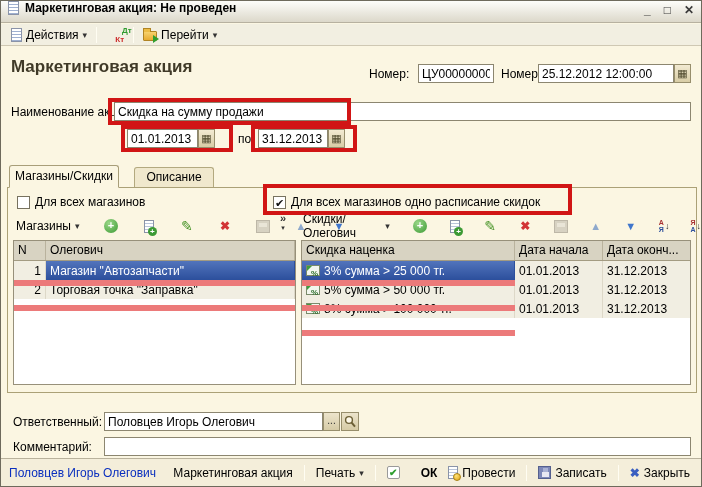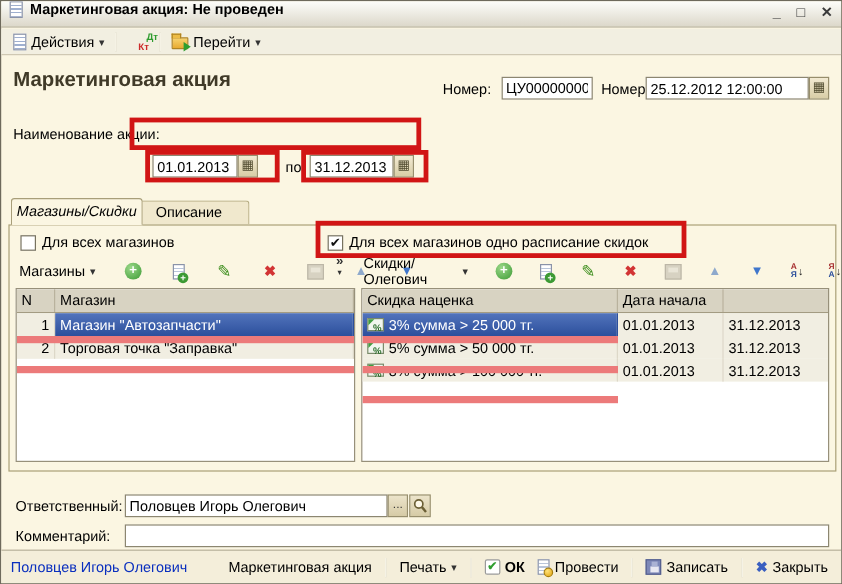--- a/index.html
+++ b/index.html
@@ -51,24 +51,24 @@
   }
   .cal-btn {
     position:absolute; width:17px; height:19px;
     background:linear-gradient(#f2ead2,#d8cda6); border:1px solid #978e6c;
     font-size:11px; color:#4f4a2e; text-align:center; line-height:17px; cursor:pointer;
   }
   
   .tab { position:absolute; text-align:center; cursor:pointer; }
   .tab-active {
     left:8px; top:164px; width:110px; height:23px; line-height:21px; z-index:3;
-    background:#fbf6e2; border:1px solid #a89e79; border-bottom:1px solid #fbf6e2; border-radius:3px 3px 0 0;font-style:italic;
+    background:#fbf6e2; border:1px solid #a89e79; border-bottom:1px solid #fbf6e2; border-radius:3px 3px 0 0;
   }
   .tab-idle {
-    left:106px; top:166px; width:101px; height:20px; line-height:19px; z-index:1;
+    left:133px; top:166px; width:80px; height:20px; line-height:19px; z-index:1;
     background:#f0e8cd; border:1px solid #b3a97f; border-bottom:none; border-radius:3px 3px 0 0;
   }
   .panel { position:absolute; left:6px; top:186px; width:690px; height:206px;
     border:1px solid #aba177; background:#fbf6e2; z-index:2; }
   
   .chk { position:absolute; display:flex; align-items:center; gap:5px; z-index:4; }
   .chk-box { width:13px; height:13px; background:#fff; border:1px solid #77725f;
     font-size:11px; line-height:12px; text-align:center; color:#111; }
   
   .ptb { position:absolute; display:flex; align-items:center; gap:21px; z-index:4; height:20px; }
@@ -117,21 +117,21 @@
   .stripe { position:absolute; height:6px; background:#ec7a7a; z-index:5; pointer-events:none; }
   
   .sq-btn { position:absolute; height:19px; background:linear-gradient(#ece4cb,#d6cba6);
     border:1px solid #978e6c; text-align:center; cursor:pointer; font-size:10px; line-height:16px; color:#333; }
   
   .bottombar { position:absolute; left:0; right:0; bottom:0; height:28px; background:#f4eeda;
     border-top:1px solid #b9b29c; display:flex; align-items:center; padding:0 8px; }
   .bb-user { color:#0a2fbe; cursor:pointer; }
   .bb-right { margin-left:auto; display:flex; align-items:center; gap:5px; }
   .bb-item { display:flex; align-items:center; gap:4px; padding:2px 3px; cursor:pointer; white-space:nowrap; }
-  .bb-ok-txt { font-weight:bold; }
+  .bb-ok-txt { font-weight:bold;margin-left:17px; }
   .ok-ico { width:13px; height:13px; background:#fff; border:1px solid #9a9a9a; border-radius:2px;
     color:#2f9e2f; font-size:10px; font-weight:bold; line-height:11px; text-align:center; }
   .post-ico { position:relative; width:10px; height:13px; background:#fff; border:1px solid #8a93a8;
     background-image:repeating-linear-gradient(#fff 0 2px, #b9c5da 2px 3px); }
   .post-ico i { position:absolute; right:-4px; bottom:-3px; width:8px; height:8px; border-radius:50%;
     background:radial-gradient(circle at 35% 30%, #ffe27a, #e0a410); border:1px solid #a87f10; }
   .save-ico { position:relative; width:13px; height:13px; background:#7d88b8; border:1px solid #55608e; }
   .save-ico:before { content:""; position:absolute; left:3px; bottom:1px; width:7px; height:5px; background:#e8e8f2; }
   .save-ico:after { content:""; position:absolute; left:4px; top:1px; width:5px; height:4px; background:#aab2d4; }
   .closex-ico { color:#3a5fc0; font-weight:bold; font-size:12px; }
@@ -176,20 +176,21 @@
   </div>
 
   <div class="big-title">Маркетинговая акция</div>
   <div class="lbl" style="left:368px; top:66px;">Номер:</div>
   <input class="field" style="left: 417px; top: 63px; width: 76px;" value="ЦУ000000002">
   <div class="lbl" style="left:500px; top:66px;">Номер:</div>
   <input class="field" style="left: 537px; top: 63px; width: 136px;" value="25.12.2012 12:00:00">
   <div class="cal-btn" style="left:673px; top:63px;">▦</div>
 
   <div class="lbl" style="left:10px; top:104px;">Наименование акции:</div>
+  <input class="field" style="left: 113px; top: 101px; width: 577px;" value="Скидка на сумму продажи">
 
   <input class="field" style="left: 126px; top: 128px; width: 71px;" value="01.01.2013">
   <div class="cal-btn" style="left:197px; top:128px;">▦</div>
   <div class="lbl" style="left:237px; top:131px;">по</div>
   <input class="field" style="left: 257px; top: 128px; width: 70px;" value="31.12.2013">
   <div class="cal-btn" style="left:327px; top:128px;">▦</div>
 
   <div class="tab tab-active">Магазины/Скидки</div>
   <div class="tab tab-idle">Описание</div>
   <div class="panel"></div>
@@ -261,21 +262,21 @@
           <span class="a">Я</span>
           <span class="z">А</span>
         </span>
       <span class="ar">↓</span>
     </span>
   </div>
 
   <div class="tbl tbl-left">
     <div class="thead">
       <div class="th w-n">N</div>
-      <div class="th w-name">Магазин</div>
+      <div class="th w-name">Олегович</div>
     </div>
     <div class="trow">
       <div class="td td-n w-n">1</div>
       <div class="td w-name sel">
           <span>Магазин "Автозапчасти"</span>
         </div>
     </div>
     <div class="trow">
       <div class="td td-n w-n">2</div>
       <div class="td w-name">
@@ -283,20 +284,21 @@
         </div>
     </div>
     <div class="stripe" style="left:0; right:0; top:39px;"></div>
     <div class="stripe" style="left:0; right:0; top:64px;"></div>
   </div>
 
   <div class="tbl tbl-right">
     <div class="thead">
       <div class="th w-disc">Скидка наценка</div>
       <div class="th w-date1">Дата начала</div>
+      <div class="th w-date2">Дата оконч...</div>
     </div>
     <div class="trow">
       <div class="td w-disc sel">
         <span class="disc-ico"></span>
         <span>3% сумма &gt; 25 000 тг.</span>
       </div>
       <div class="td w-date1">01.01.2013</div>
       <div class="td w-date2">31.12.2013</div>
     </div>
     <div class="trow">

